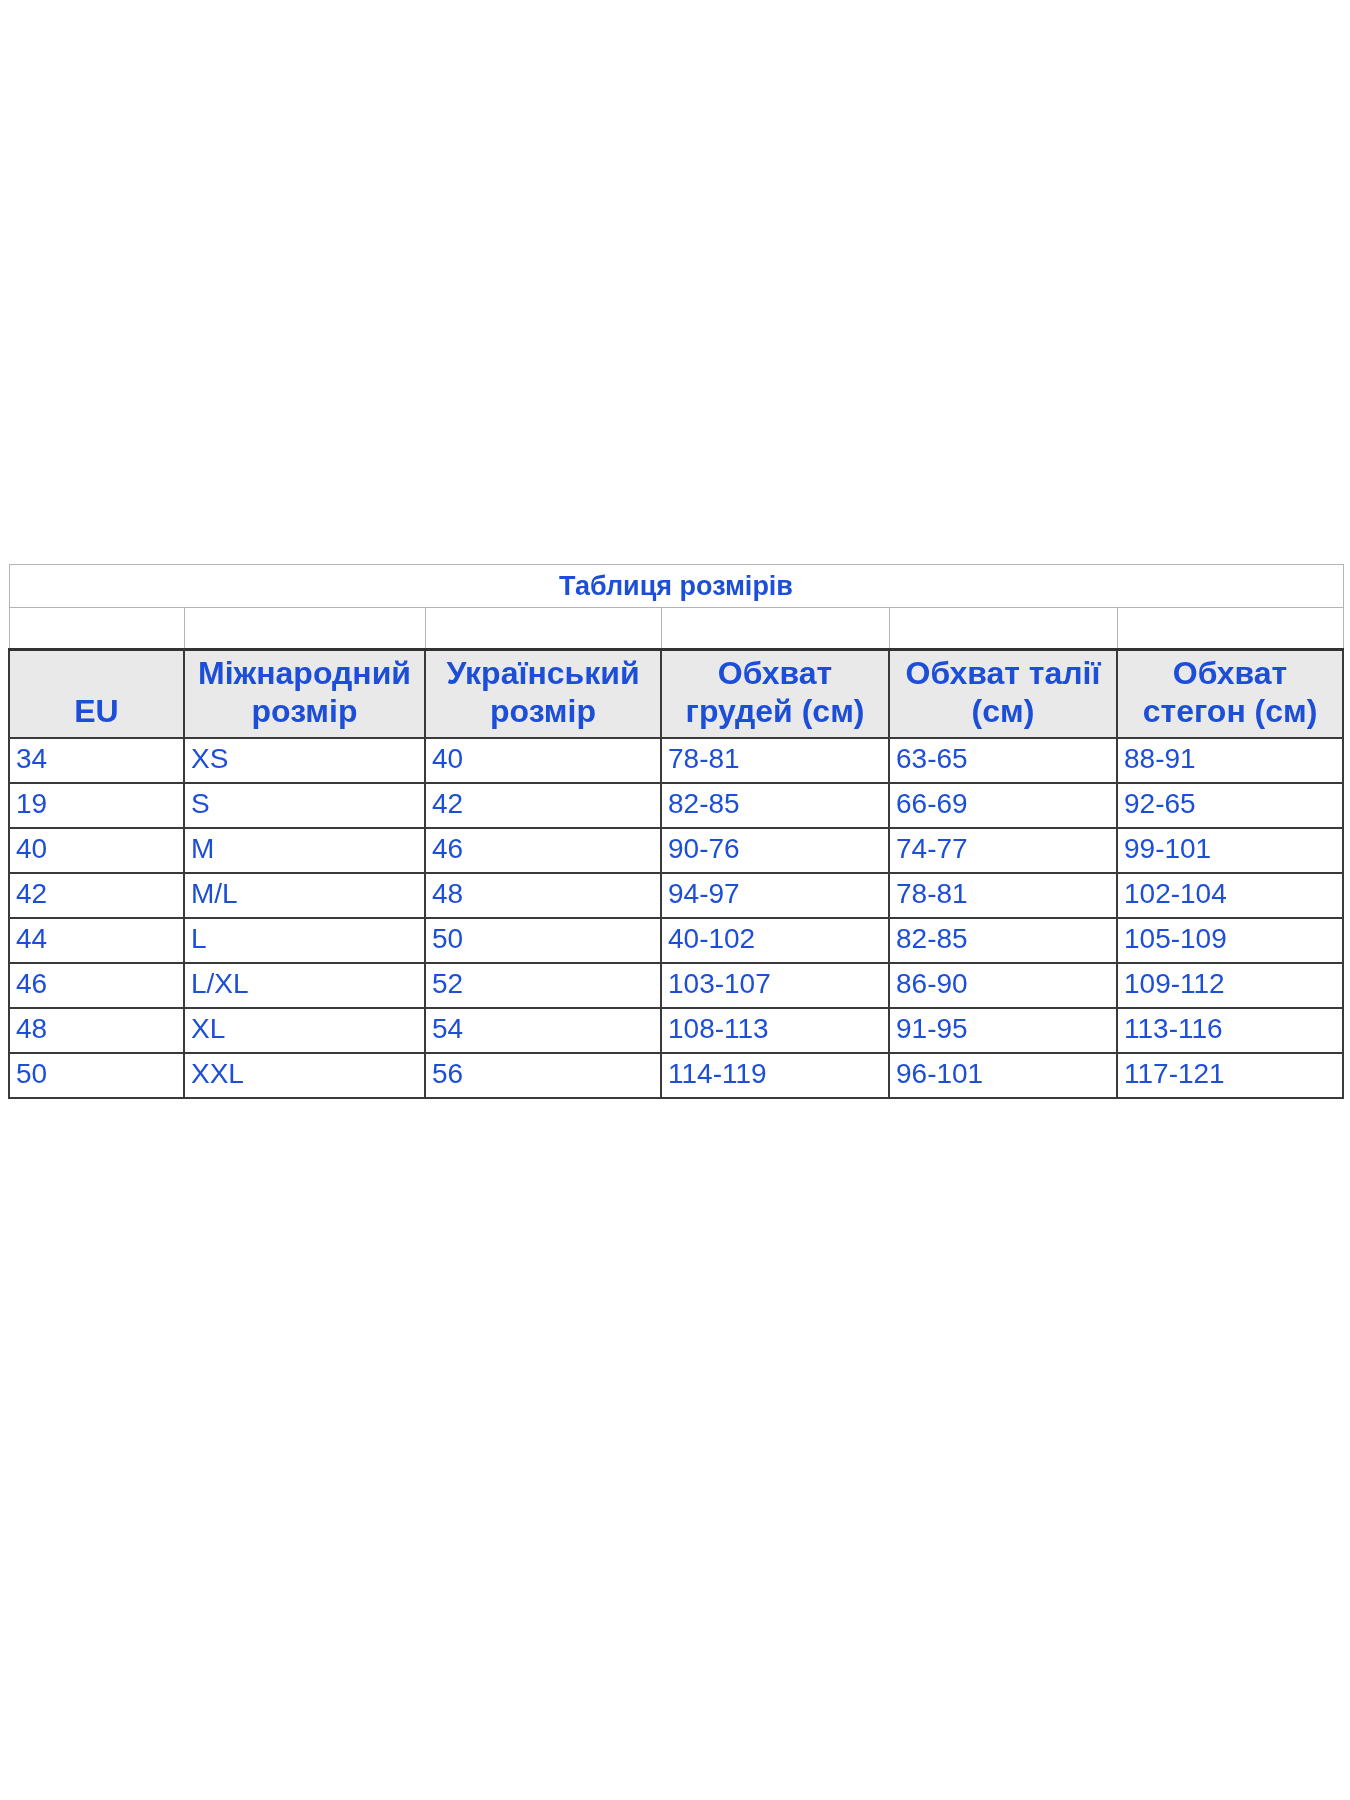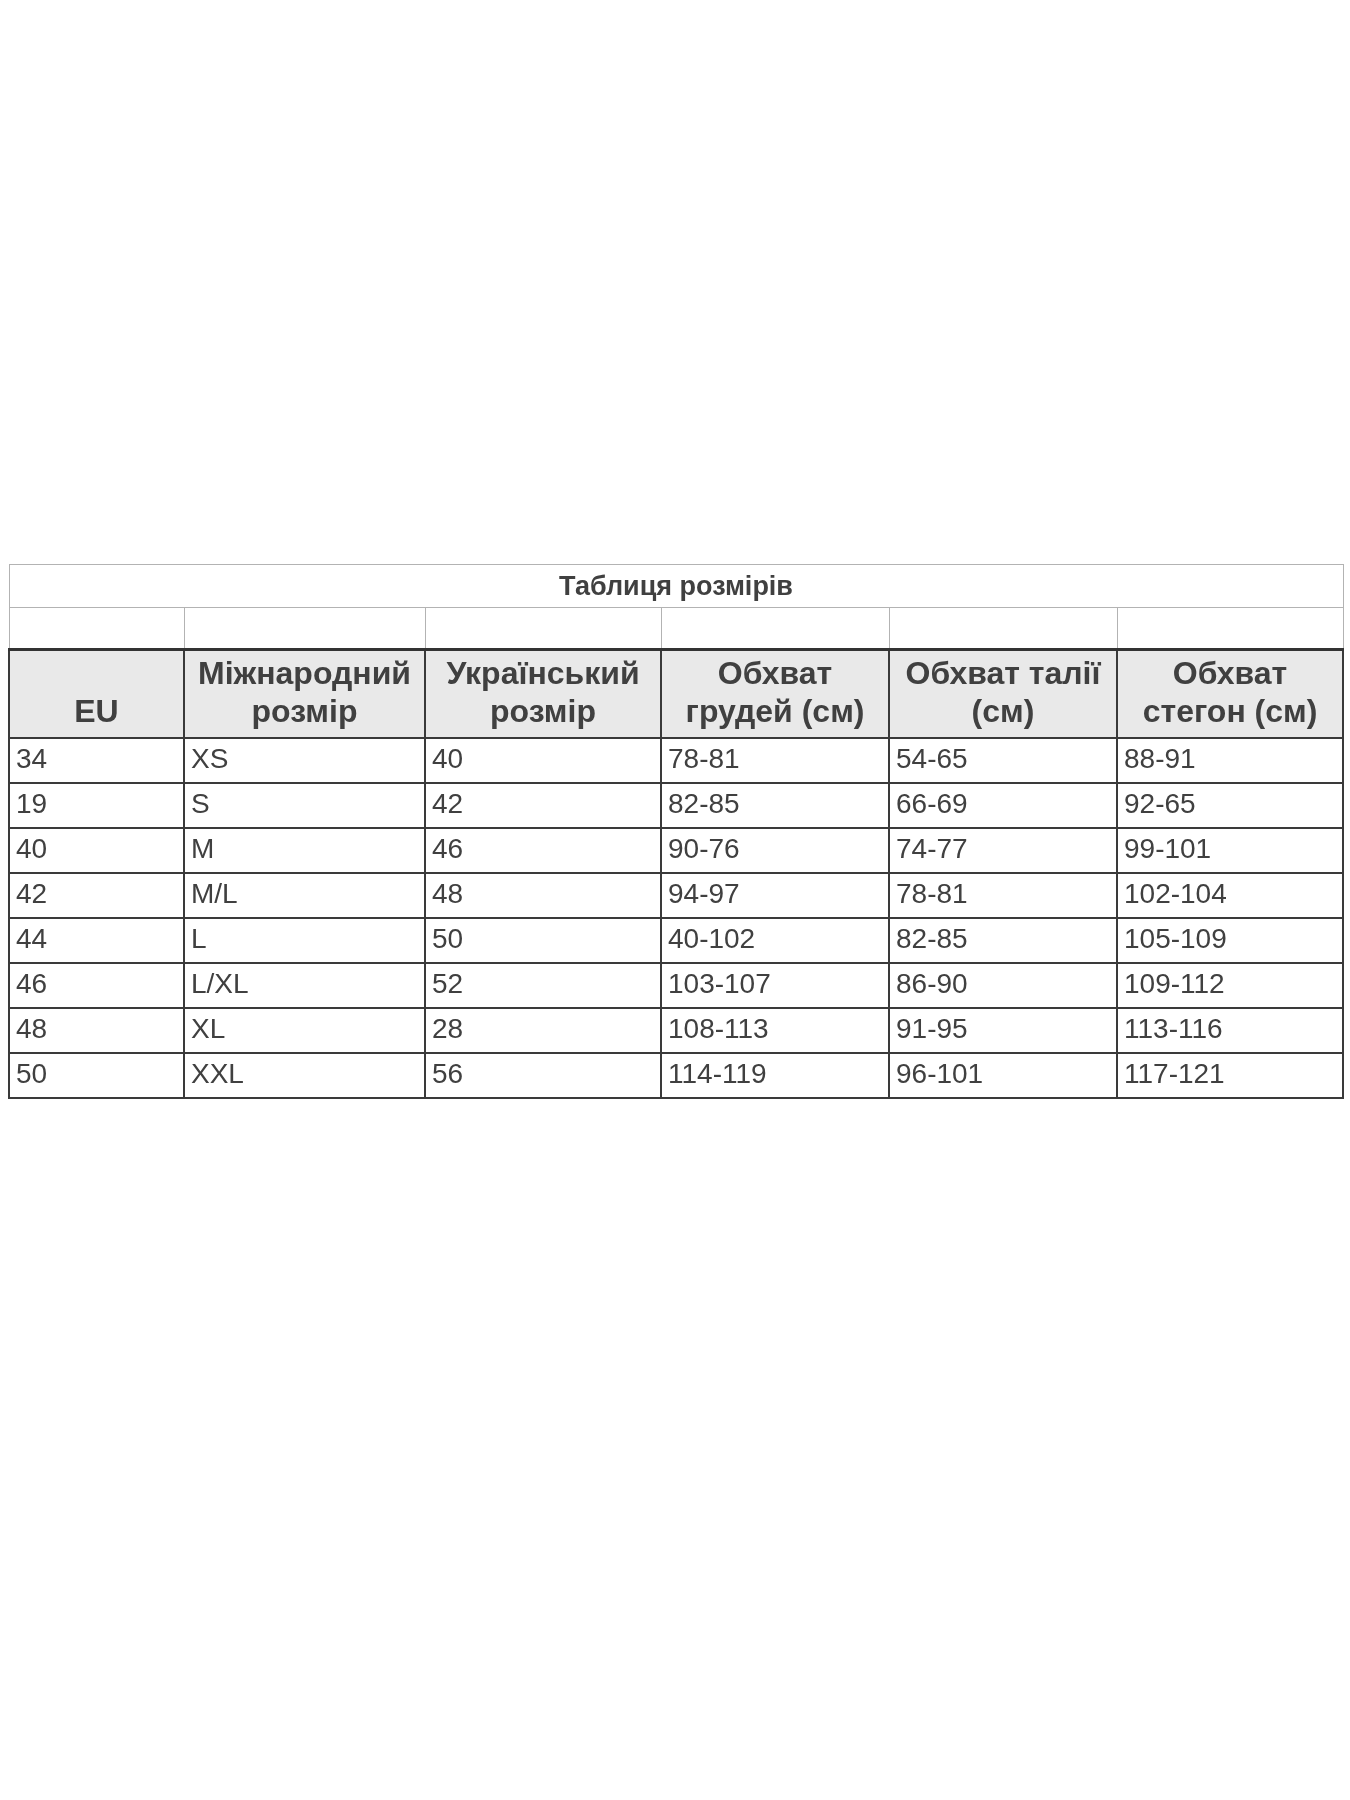--- a/index.html
+++ b/index.html
@@ -17,21 +17,21 @@
   .table-wrap {
     position: absolute;
     left: 8px;
     top: 564px;
     width: 1334px;
   }
   table.size-table {
     border-collapse: collapse;
     table-layout: fixed;
     width: 1334px;
-    color: #404040;
+    color: #1d4ed8;
   }
   
   td.title-cell {
     border: 1px solid #b3b3b3;
     height: 42px;
     text-align: center;
     vertical-align: middle;
     font-weight: bold;
     font-size: 27px;
     background: #ffffff;
@@ -109,21 +109,21 @@
         <th class="head-cell">Обхват
 стегон (см)</th>
       </tr>
     </tbody>
     <tbody id="data-body">
   <tr>
     <td class="data-cell">34</td>
     <td class="data-cell">XS</td>
     <td class="data-cell">40</td>
     <td class="data-cell">78-81</td>
-    <td class="data-cell">54-65</td>
+    <td class="data-cell">63-65</td>
     <td class="data-cell">88-91</td>
   </tr>
 
   <tr>
     <td class="data-cell">19</td>
     <td class="data-cell">S</td>
     <td class="data-cell">42</td>
     <td class="data-cell">82-85</td>
     <td class="data-cell">66-69</td>
     <td class="data-cell">92-65</td>
@@ -162,21 +162,21 @@
     <td class="data-cell">L/XL</td>
     <td class="data-cell">52</td>
     <td class="data-cell">103-107</td>
     <td class="data-cell">86-90</td>
     <td class="data-cell">109-112</td>
   </tr>
 
   <tr>
     <td class="data-cell">48</td>
     <td class="data-cell">XL</td>
-    <td class="data-cell">28</td>
+    <td class="data-cell">54</td>
     <td class="data-cell">108-113</td>
     <td class="data-cell">91-95</td>
     <td class="data-cell">113-116</td>
   </tr>
 
   <tr>
     <td class="data-cell">50</td>
     <td class="data-cell">XXL</td>
     <td class="data-cell">56</td>
     <td class="data-cell">114-119</td>

